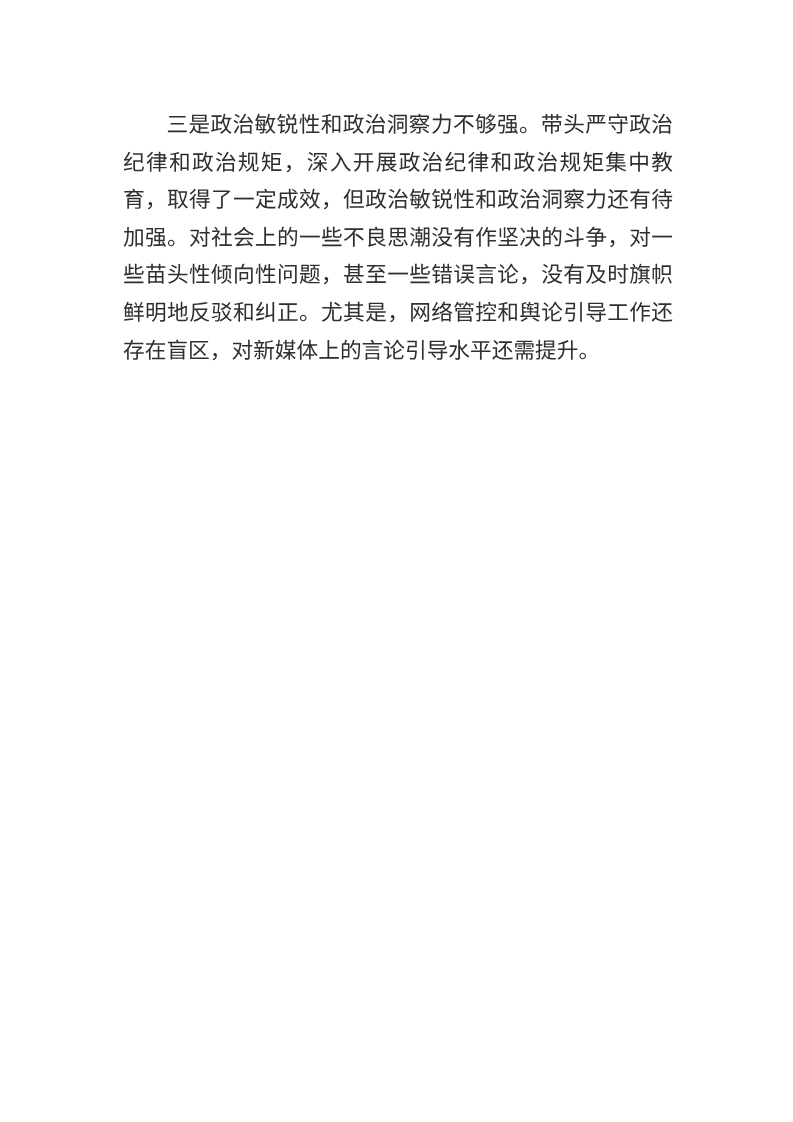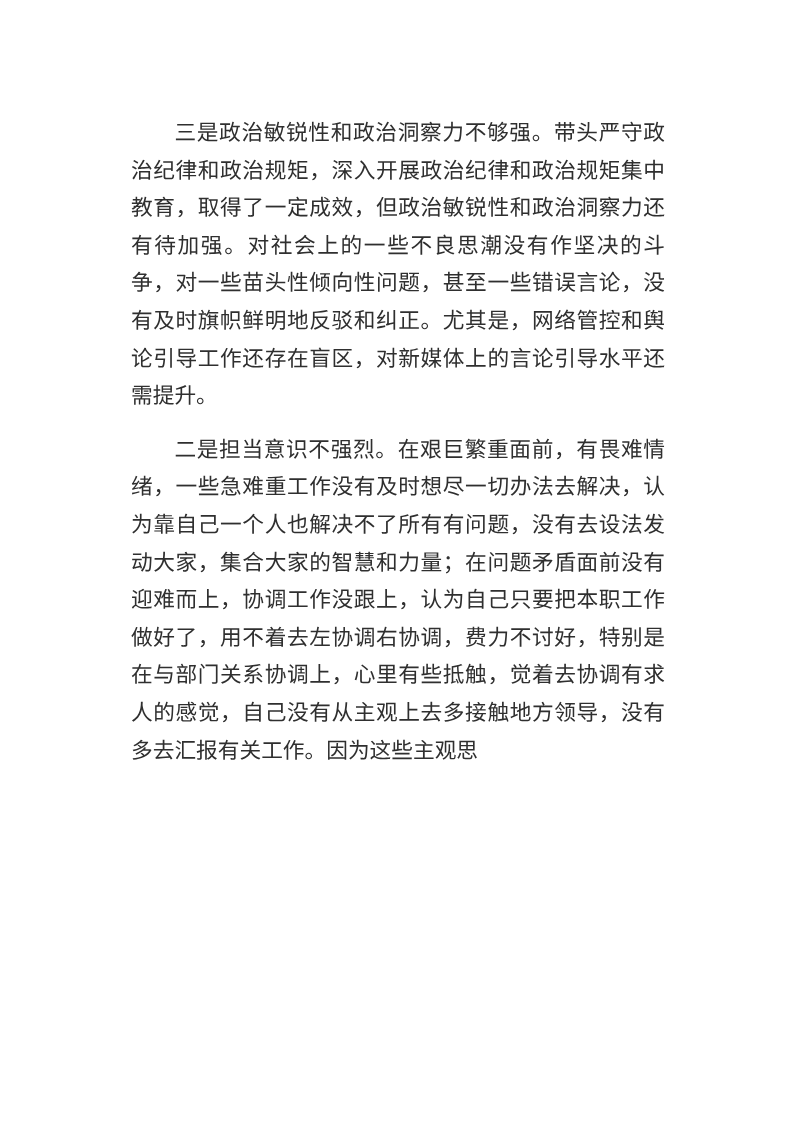--- a/index.html
+++ b/index.html
@@ -21,30 +21,29 @@
     top: 99px;
     width: 566px;
     font-size: 21.7px;
     line-height: 37.6px;
     color: #2f2f2f;
     text-align: justify;
     text-justify: inter-ideograph;
     letter-spacing: 0;
   }
   .text-block p {
-    margin: 16px;
+    margin: 8px;
     padding: 0;
     text-indent: 2em;
     word-break: normal;
   }
   .text-block p.heading {
     font-weight: bold;
   }
 </style>
 </head>
 <body>
 
 <div class="page">
   <div class="text-block">
     <p>三是政治敏锐性和政治洞察力不够强。带头严守政治纪律和政治规矩，深入开展政治纪律和政治规矩集中教育，取得了一定成效，但政治敏锐性和政治洞察力还有待加强。对社会上的一些不良思潮没有作坚决的斗争，对一些苗头性倾向性问题，甚至一些错误言论，没有及时旗帜鲜明地反驳和纠正。尤其是，网络管控和舆论引导工作还存在盲区，对新媒体上的言论引导水平还需提升。</p>
-    <p>二是担当意识不强烈。在艰巨繁重面前，有畏难情绪，一些急难重工作没有及时想尽一切办法去解决，认为靠自己一个人也解决不了所有有问题，没有去设法发动大家，集合大家的智慧和力量；在问题矛盾面前没有迎难而上，协调工作没跟上，认为自己只要把本职工作做好了，用不着去左协调右协调，费力不讨好，特别是在与部门关系协调上，心里有些抵触，觉着去协调有求人的感觉，自己没有从主观上去多接触地方领导，没有多去汇报有关工作。因为这些主观思</p>
   </div>
 </div>
 
 </body></html>

